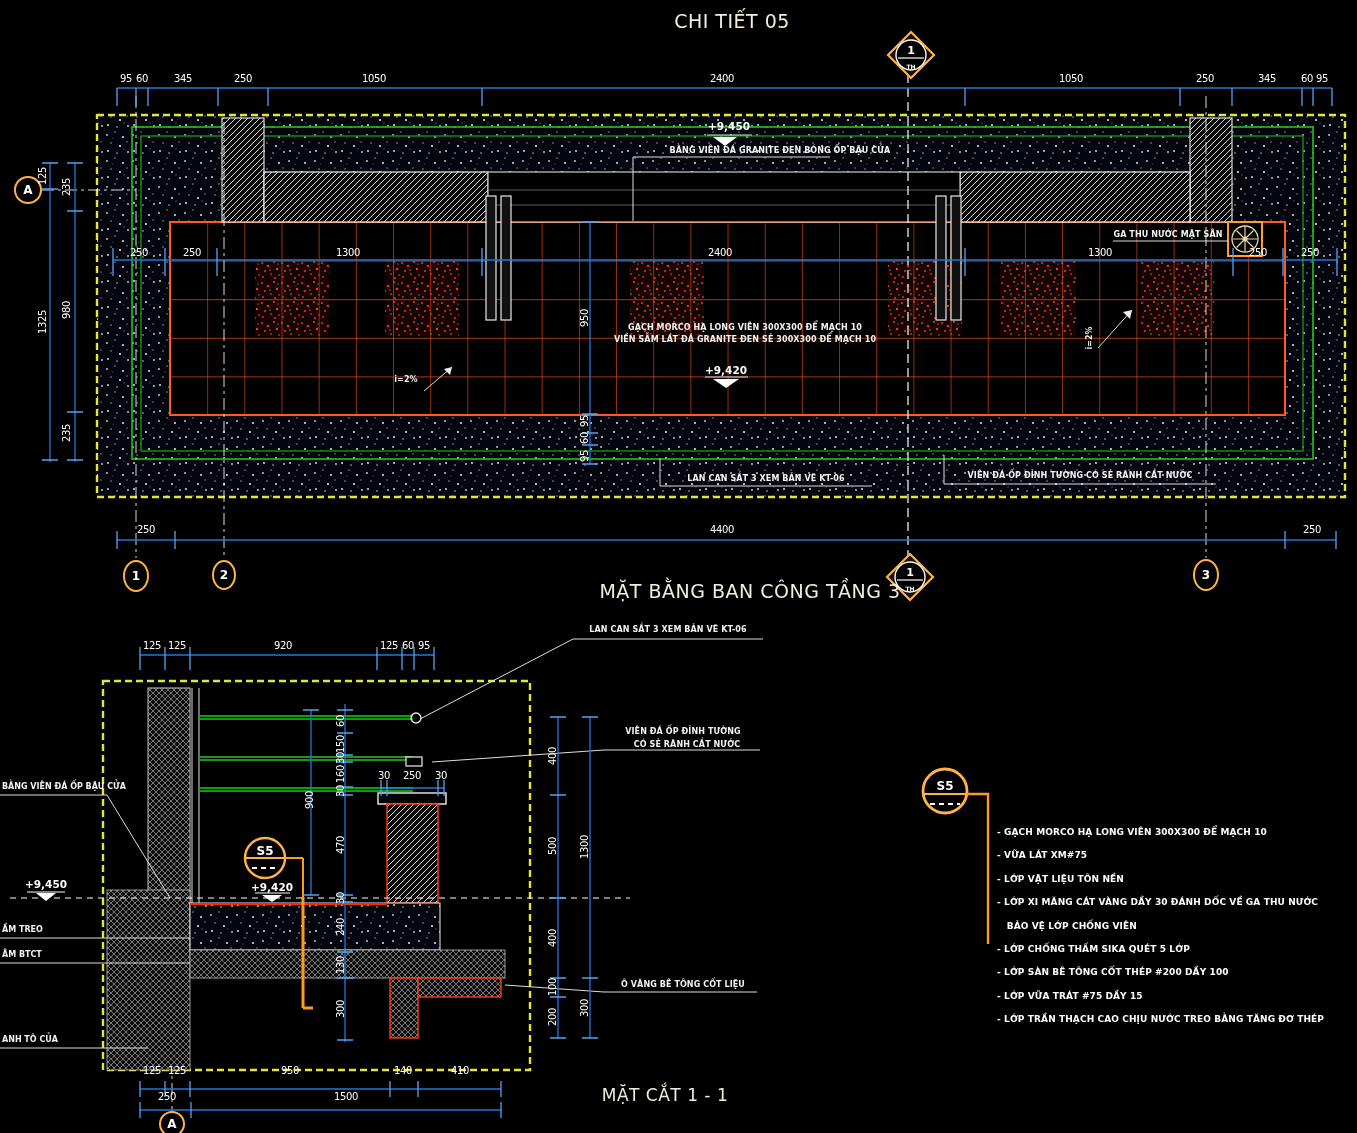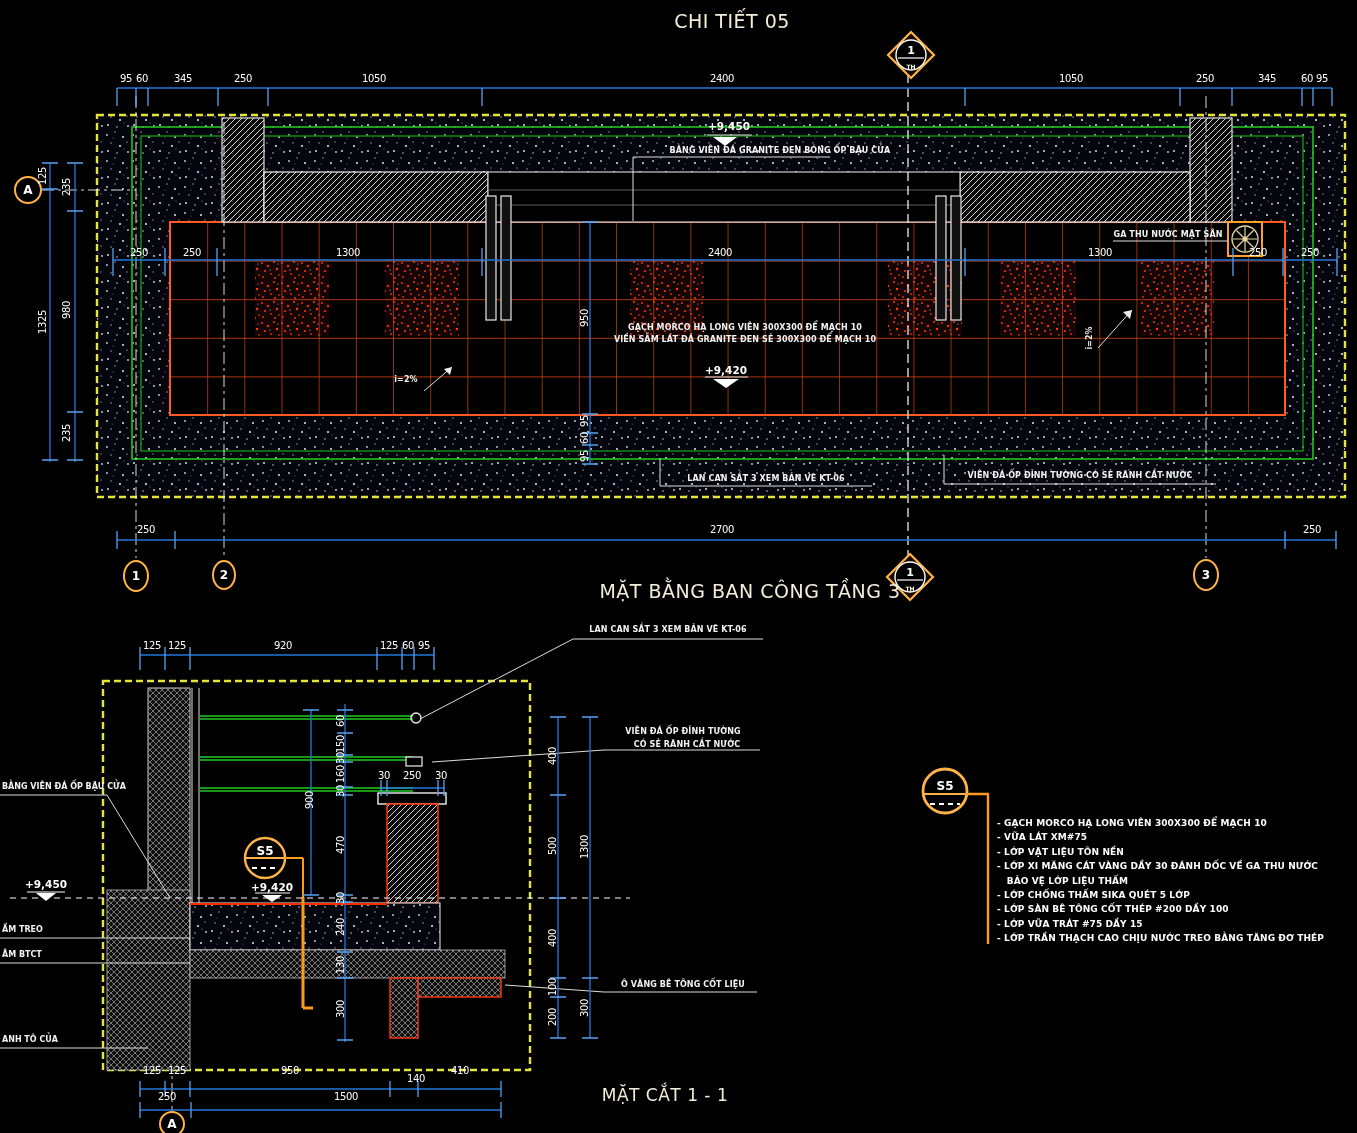--- a/index.html
+++ b/index.html
@@ -18,21 +18,21 @@
   .lvl{font:bold 10.5px "DejaVu Sans",sans-serif;color:#fff;}
   .bub{font:bold 12px "DejaVu Sans",sans-serif;color:#fff;}
   .tag{font:bold 11px "DejaVu Sans",sans-serif;color:#fff;}
   .tag-sub{font:bold 6px "DejaVu Sans",sans-serif;color:#ffe;}
   .s5{font:bold 12px "DejaVu Sans",sans-serif;color:#fff;}
   .ttl{position:absolute;transform:translate(-50%,-50%);white-space:nowrap;
        font:19px "DejaVu Sans",sans-serif;color:#f2ecd8;letter-spacing:0.5px;}
   .ttl-sm{font-size:17px;}
   #notes-list{position:absolute;left:997px;top:816px;width:360px;}
   .note{font:bold 9px "DejaVu Sans",sans-serif;color:#fdfdfd;line-height:14.4px;
-        white-space:pre;letter-spacing:0.1px;}
+        white-space:pre;letter-spacing:0.1px;margin-top:9px;}
 </style>
 </head>
 <body>
 
 <div id="sheet">
 
 <svg width="1357" height="1133" viewBox="0 0 1357 1133">
   <defs>
     <pattern id="spk" width="26" height="26" patternUnits="userSpaceOnUse">
       <rect width="26" height="26" fill="#05050e"></rect>
@@ -237,21 +237,21 @@
 
 <div class="ttl" style="left:732px;top:21px">CHI TIẾT 05</div>
 <div class="ttl" style="left:750px;top:591px">MẶT BẰNG BAN CÔNG TẦNG 3</div>
 <div class="ttl ttl-sm" style="left:665px;top:1095px">MẶT CẮT 1 - 1</div>
 
 <div id="notes-list">
       <div class="note">- GẠCH MORCO HẠ LONG VIÊN 300X300 ĐỂ MẠCH 10</div>
       <div class="note">- VỮA LÁT XM#75</div>
       <div class="note">- LỚP VẬT LIỆU TÔN NỀN</div>
       <div class="note">- LỚP XI MĂNG CÁT VÀNG DẦY 30 ĐÁNH DỐC VỀ GA THU NƯỚC</div>
-      <div class="note">   BẢO VỆ LỚP LIỆU THẤM</div>
+      <div class="note">   BẢO VỆ LỚP CHỐNG VIÊN</div>
       <div class="note">- LỚP CHỐNG THẤM SIKA QUÉT 5 LỚP</div>
       <div class="note">- LỚP SÀN BÊ TÔNG CỐT THÉP #200 DẦY 100</div>
       <div class="note">- LỚP VỮA TRÁT #75 DẦY 15</div>
       <div class="note">- LỚP TRẦN THẠCH CAO CHỊU NƯỚC TREO BẰNG TĂNG ĐƠ THÉP</div>
     </div>
 
 <div id="labels">
       <span class="lb dim" style="left: 126px; top: 78px;">95</span>
       <span class="lb dim" style="left: 142px; top: 78px;">60</span>
       <span class="lb dim" style="left: 183px; top: 78px;">345</span>
@@ -273,21 +273,21 @@
       <span class="lb dim-r" style="left: 42px; top: 176px;">125</span>
       <span class="lb dim-r" style="left: 42px; top: 322px;">1325</span>
       <span class="lb dim-r" style="left: 66px; top: 187px;">235</span>
       <span class="lb dim-r" style="left: 66px; top: 310px;">980</span>
       <span class="lb dim-r" style="left: 66px; top: 433px;">235</span>
       <span class="lb dim-r" style="left: 584px; top: 318px;">950</span>
       <span class="lb dim-r" style="left: 584px; top: 421px;">95</span>
       <span class="lb dim-r" style="left: 584px; top: 438px;">60</span>
       <span class="lb dim-r" style="left: 584px; top: 456px;">95</span>
       <span class="lb dim" style="left: 146px; top: 529px;">250</span>
-      <span class="lb dim" style="left: 722px; top: 529px;">2700</span>
+      <span class="lb dim" style="left: 722px; top: 529px;">4400</span>
       <span class="lb dim" style="left: 1312px; top: 529px;">250</span>
       <span class="lb lvl" style="left: 729px; top: 126px;">+9,450</span>
       <span class="lb ann" style="left: 733px; top: 150px; margin-left: 47px;">BẰNG VIÊN ĐÁ GRANITE ĐEN BÓNG ỐP BẬU CỬA</span>
       <span class="lb ann" style="left: 1168px; top: 234px;">GA THU NƯỚC MẶT SÂN</span>
       <span class="lb ann" style="left: 745px; top: 327px;">GẠCH MORCO HẠ LONG VIÊN 300X300 ĐỂ MẠCH 10</span>
       <span class="lb ann" style="left: 745px; top: 339px;">VIỀN SẪM LÁT ĐÁ GRANITE ĐEN SẺ 300X300 ĐỂ MẠCH 10</span>
       <span class="lb lvl" style="left: 726px; top: 370px;">+9,420</span>
       <span class="lb ann" style="left: 406px; top: 379px;">i=2%</span>
       <span class="lb ann-r" style="left: 1089px; top: 338px;">i=2%</span>
       <span class="lb ann" style="left: 766px; top: 478px;">LAN CAN SẮT 3 XEM BẢN VẼ KT-06</span>
@@ -336,19 +336,19 @@
       <span class="lb dim-r" style="left: 552px; top: 756px;">400</span>
       <span class="lb dim-r" style="left: 552px; top: 846px;">500</span>
       <span class="lb dim-r" style="left: 552px; top: 938px;">400</span>
       <span class="lb dim-r" style="left: 552px; top: 987px;">100</span>
       <span class="lb dim-r" style="left: 552px; top: 1017px;">200</span>
       <span class="lb dim-r" style="left: 584px; top: 847px;">1300</span>
       <span class="lb dim-r" style="left: 584px; top: 1008px;">300</span>
       <span class="lb dim" style="left: 152px; top: 1070px;">125</span>
       <span class="lb dim" style="left: 177px; top: 1070px;">125</span>
       <span class="lb dim" style="left: 290px; top: 1070px;">950</span>
-      <span class="lb dim" style="left: 416px; top: 1070px; margin-top: 8px;">140</span>
+      <span class="lb dim" style="left: 403px; top: 1070px;">140</span>
       <span class="lb dim" style="left: 460px; top: 1070px;">410</span>
       <span class="lb dim" style="left: 167px; top: 1096px;">250</span>
       <span class="lb dim" style="left: 346px; top: 1096px;">1500</span>
     </div>
 
 </div>
 
 </body></html>

